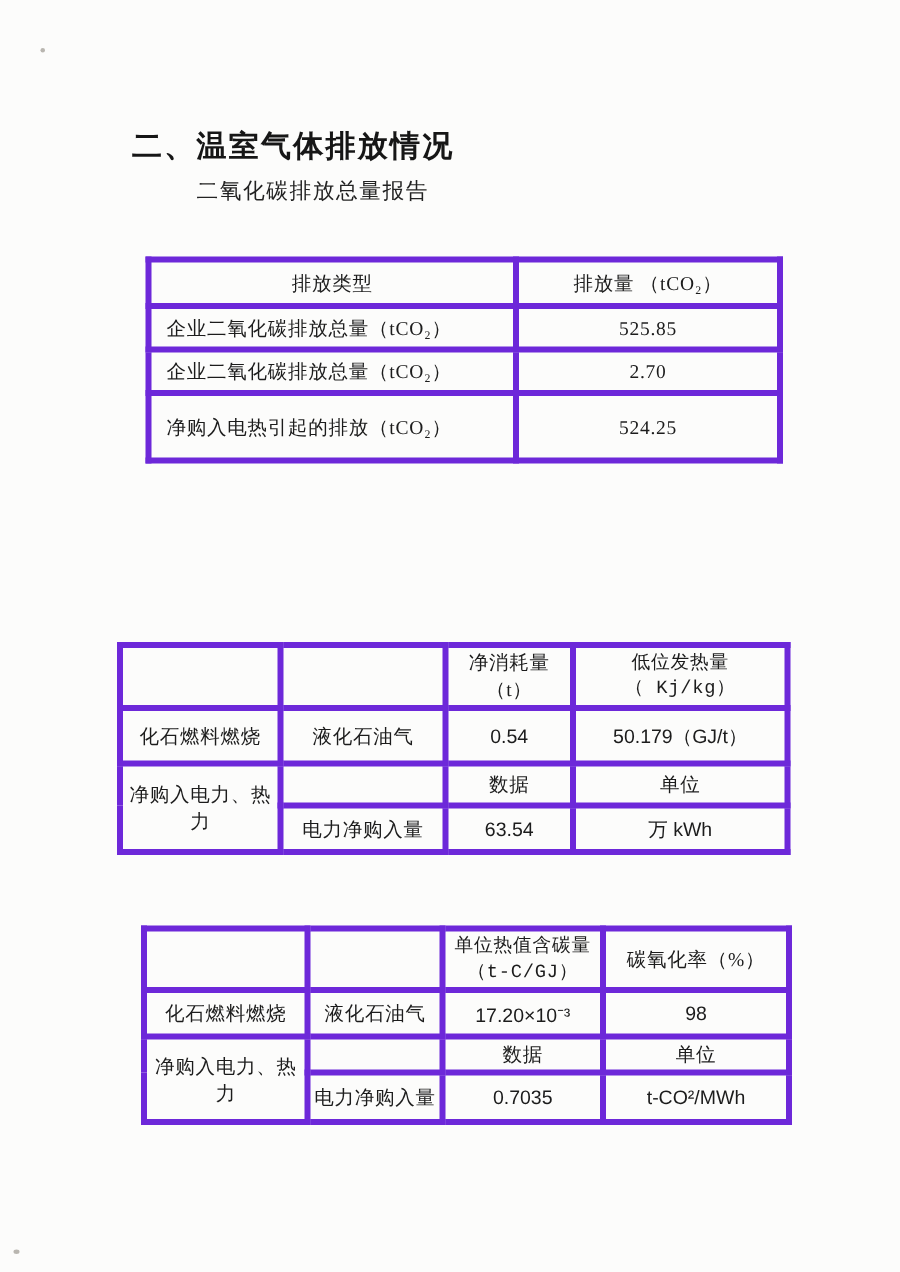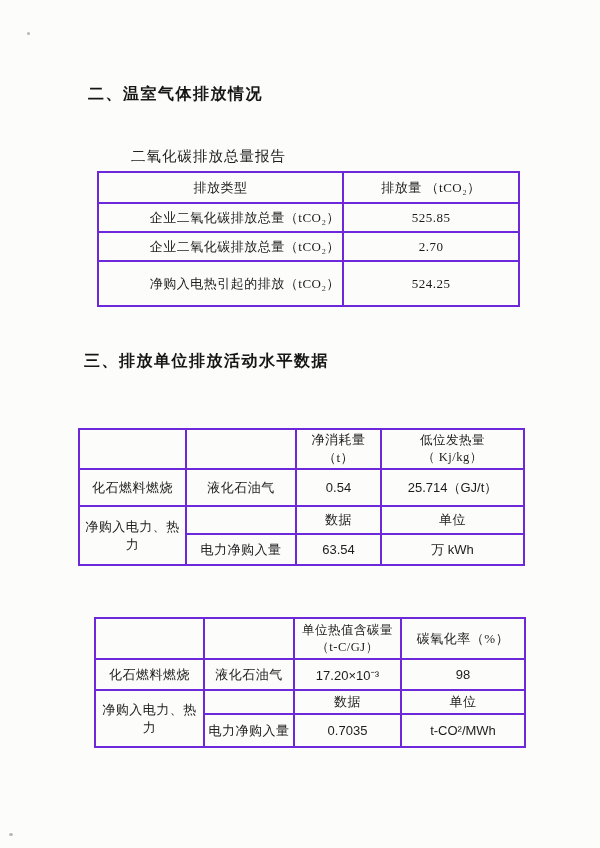--- a/index.html
+++ b/index.html
@@ -12,52 +12,51 @@
   }
   .page{
     position:relative;
     width:600px;height:848px;
     background:#fcfcfb;
   }
   .heading{
     position:absolute;
     font-family:"Liberation Sans",sans-serif;
     font-weight:bold;
-    font-size:16px;
+    font-size:20px;
     letter-spacing:1.5px;
     color:#161616;
     white-space:nowrap;
   }
   .subtitle{
     position:absolute;
     font-family:"Liberation Serif",serif;
     font-size:14.5px;
     letter-spacing:1px;
     color:#222;
     white-space:nowrap;
-    margin-top:29px;
   }
   table{
     position:absolute;
     border-collapse:collapse;
     table-layout:fixed;
   }
   td{
-    border:2px solid #6d28d9;
+    border:4px solid #6d28d9;
     font-size:13px;
     color:#1c1c1c;
     text-align:center;
     vertical-align:middle;
     padding:1px 2px;
     overflow:hidden;
   }
   .serif{font-family:"Liberation Serif",serif;letter-spacing:0.5px;}
   .mono{font-family:Liberation Sans, sans-serif;font-size:13px;letter-spacing:0;}
-  .twoline{white-space:pre-line;line-height:1.35;font-size:12.5px;}
-  #t1 td.label{text-align:right;padding-left:10px;}
+  .twoline{white-space:pre-line;line-height:1.35;font-size:12.5px;font-family:Liberation Mono, monospace;}
+  #t1 td.label{text-align:left;padding-left:10px;}
   .speck{position:absolute;background:#b9b6b0;border-radius:50%;}
 </style>
 </head>
 <body>
 
 <div class="page">
 
   <div class="speck" style="left:27px;top:32px;width:3px;height:3px;"></div>
   <div class="speck" style="left:9px;top:833px;width:4px;height:3px;"></div>
 
@@ -83,42 +82,41 @@
         <td class="serif label">企业二氧化碳排放总量（tCO₂）</td>
         <td class="serif">2.70</td>
       </tr>
       <tr style="height:45px">
         <td class="serif label">净购入电热引起的排放（tCO₂）</td>
         <td class="serif">524.25</td>
       </tr>
     </tbody>
   </table>
 
-  <div class="heading" style="left:84px;top:351px;">三、排放单位排放活动水平数据</div>
 
   <table id="t2" style="left:78px;top:391px;width:445px;margin-top:37px;">
     <colgroup>
       <col style="width:107px">
         <col style="width:110px">
       <col style="width:85px">
         <col style="width:143px">
     </colgroup>
     <tbody>
       <tr style="height:37px">
         <td class="serif"></td>
         <td class="serif"></td>
         <td class="serif">净消耗量（t）</td>
         <td class="serif twoline">低位发热量
 （ Kj/kg）</td>
       </tr>
       <tr style="height:37px">
         <td class="serif">化石燃料燃烧</td>
         <td class="serif">液化石油气</td>
         <td class="mono">0.54</td>
-        <td class="mono">25.714（GJ/t）</td>
+        <td class="mono">50.179（GJ/t）</td>
       </tr>
       <tr style="height:28px">
         <td class="serif" rowspan="2">净购入电力、热力</td>
         <td></td>
         <td class="serif">数据</td>
         <td class="serif">单位</td>
       </tr>
       <tr style="height:31px">
         <td class="serif">电力净购入量</td>
         <td class="mono">63.54</td>

